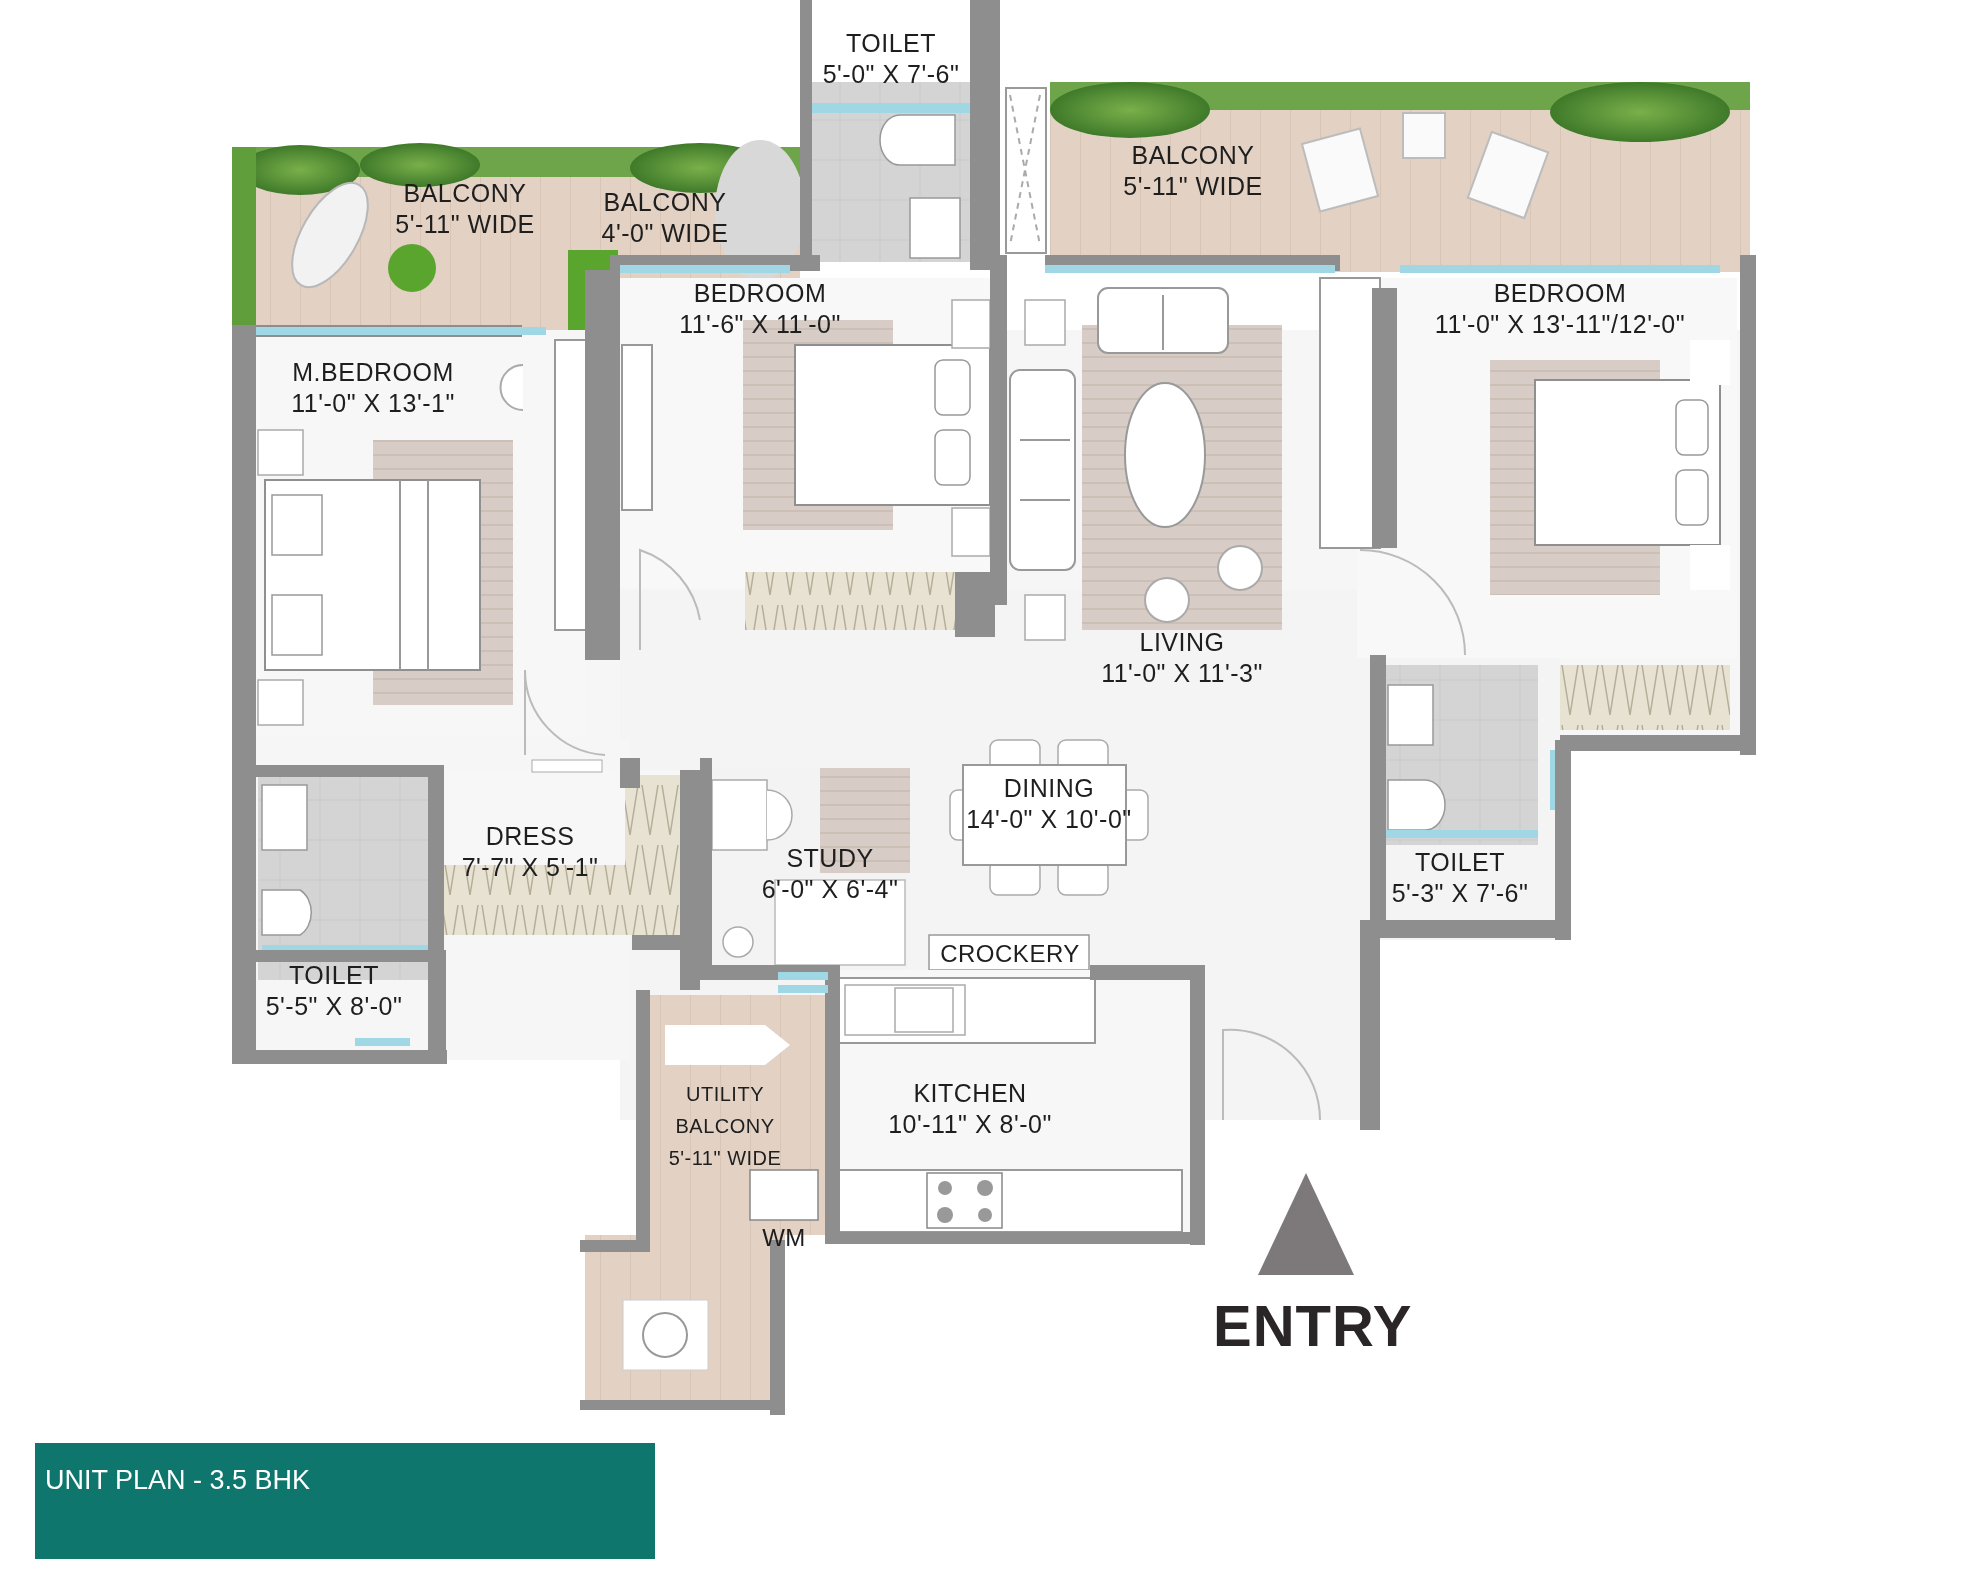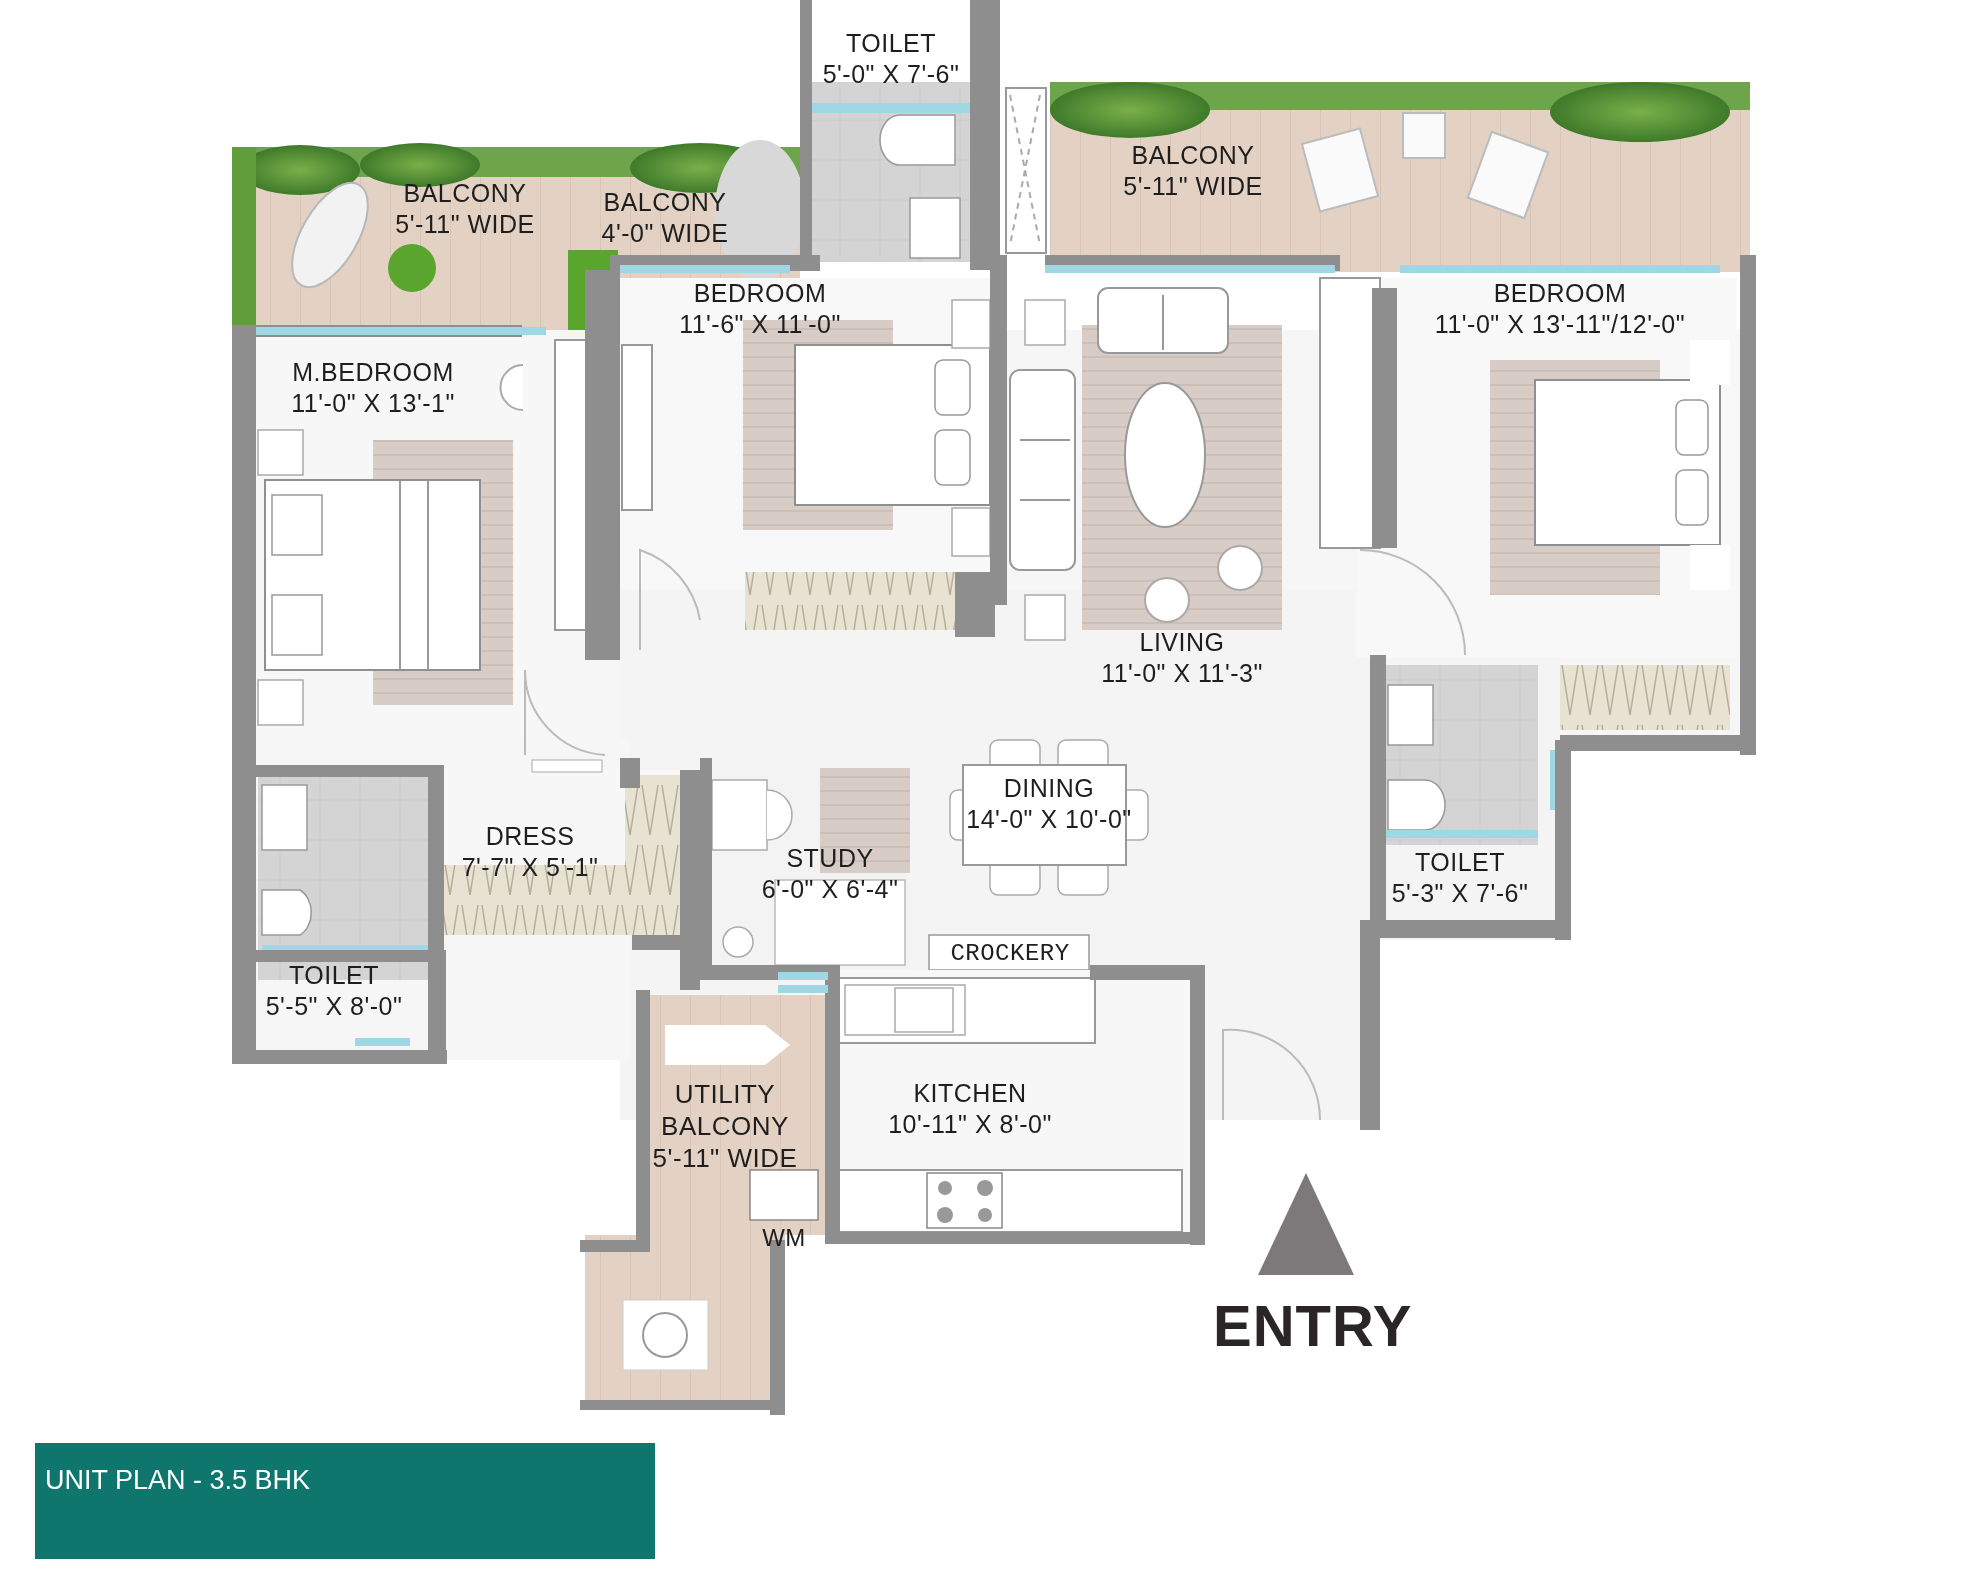--- a/index.html
+++ b/index.html
@@ -293,28 +293,28 @@
   <div>6'-0" X 6'-4"</div>
 </div>
 <div class="lbl" style="left:334px;top:960px;">
   <div>TOILET</div>
   <div>5'-5" X 8'-0"</div>
 </div>
 <div class="lbl" style="left:1460px;top:847px;">
   <div>TOILET</div>
   <div>5'-3" X 7'-6"</div>
 </div>
-<div class="lbl" style="left:1010px;top:938px;font-size:24px;font-family:Liberation Mono, monospace;">
+<div class="lbl" style="left:1010px;top:938px;font-size:24px;">
   <div>CROCKERY</div>
 </div>
 <div class="lbl" style="left:970px;top:1078px;">
   <div>KITCHEN</div>
   <div>10'-11" X 8'-0"</div>
 </div>
-<div class="lbl" style="left:725px;top:1078px;font-size:26px;line-height:32px;">
+<div class="lbl" style="left:725px;top:1078px;font-size:20px;line-height:32px;">
   <div>UTILITY</div>
   <div>BALCONY</div>
   <div>5'-11" WIDE</div>
 </div>
 <div class="lbl" style="left:784px;top:1222px;font-size:24px;">
   <div>WM</div>
 </div>
 
 <div class="entry-arrow"></div>
 <div class="entry-text">ENTRY</div>

